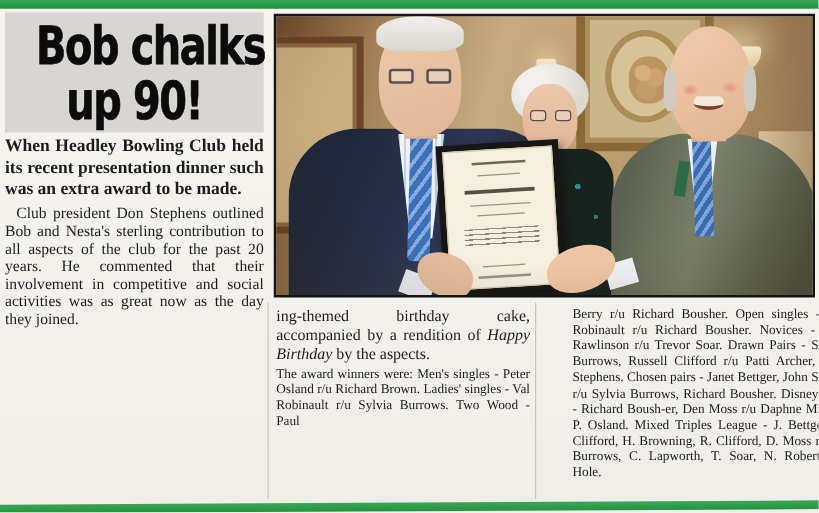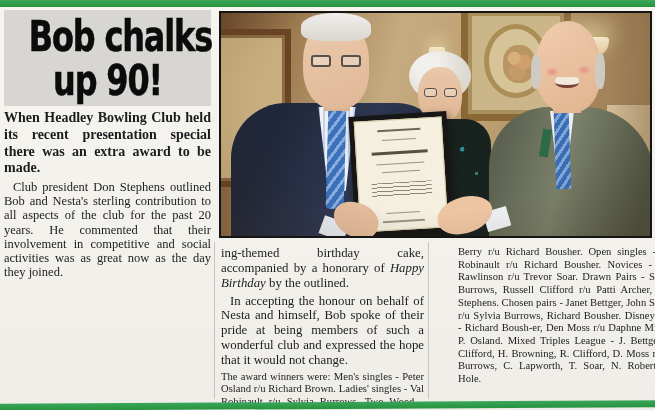--- a/index.html
+++ b/index.html
@@ -100,21 +100,21 @@
 
 <div class="page">
 
   <div class="green-bar top"></div>
 
   <div class="col-left">
     <div class="headline">
       <div class="headline-line">Bob chalks</div>
       <div class="headline-line">up 90!</div>
     </div>
-    <p class="lede">When Headley Bowling Club held its recent presentation special there was an extra award to be made.</p>
+    <p class="lede">When Headley Bowling Club held its recent presentation dinner such was an extra award to be made.</p>
     <p class="body indent">Club president Don Stephens outlined Bob and Nesta's sterling contribution to all aspects of the club for the past 20 years. He commented that their involvement in competitive and social activities was as great now as the day they joined.</p>
 
   </div>
 
   <div class="photo">
     <div class="wf-left"></div>
     <div class="ornate">
       <div class="ornate-oval">
         <div class="ornate-fruit"></div>
       </div>
@@ -169,22 +169,21 @@
     </div>
 
     <div class="bob-cuff"></div>
     <div class="bob-hand"></div>
     <div class="don-cuff"></div>
     <div class="don-hand"></div>
     <div class="vignette"></div>
   </div>
 
   <div class="col-mid">
-    <p class="body"><span>ing-themed birthday cake, accompanied by a honorary of </span><span class="ital">Happy Birthday</span><span> by the outlined.</span></p>
-    <p class="body indent">In accepting the honour on behalf of Nesta and himself, Bob spoke of their pride at being members of such a wonderful club and expressed the hope that it would not change.</p>
+    <p class="body"><span>ing-themed birthday cake, accompanied by a rendition of </span><span class="ital">Happy Birthday</span><span> by the aspects.</span></p>
     <p class="awards">The award winners were: Men's singles - Peter Osland r/u Richard Brown. Ladies' singles - Val Robinault r/u Sylvia Burrows. Two Wood - Paul</p>
   </div>
 
   <div class="col-right">
     <p class="awards">Berry r/u Richard Bousher. Open singles - Val Robinault r/u Richard Bousher. Novices - Ann Rawlinson r/u Trevor Soar. Drawn Pairs - Sylvia Burrows, Russell Clifford r/u Patti Archer, Don Stephens. Chosen pairs - Janet Bettger, John Stemp r/u Sylvia Burrows, Richard Bousher. Disney Sets - Richard Boush-er, Den Moss r/u Daphne Milton, P. Osland. Mixed Triples League - J. Bettger, P. Clifford, H. Browning, R. Clifford, D. Moss r/u S. Burrows, C. Lapworth, T. Soar, N. Roberts, J. Hole.</p>
   </div>
 
   <div class="vrule v1"></div>
   <div class="vrule v2"></div>
 

